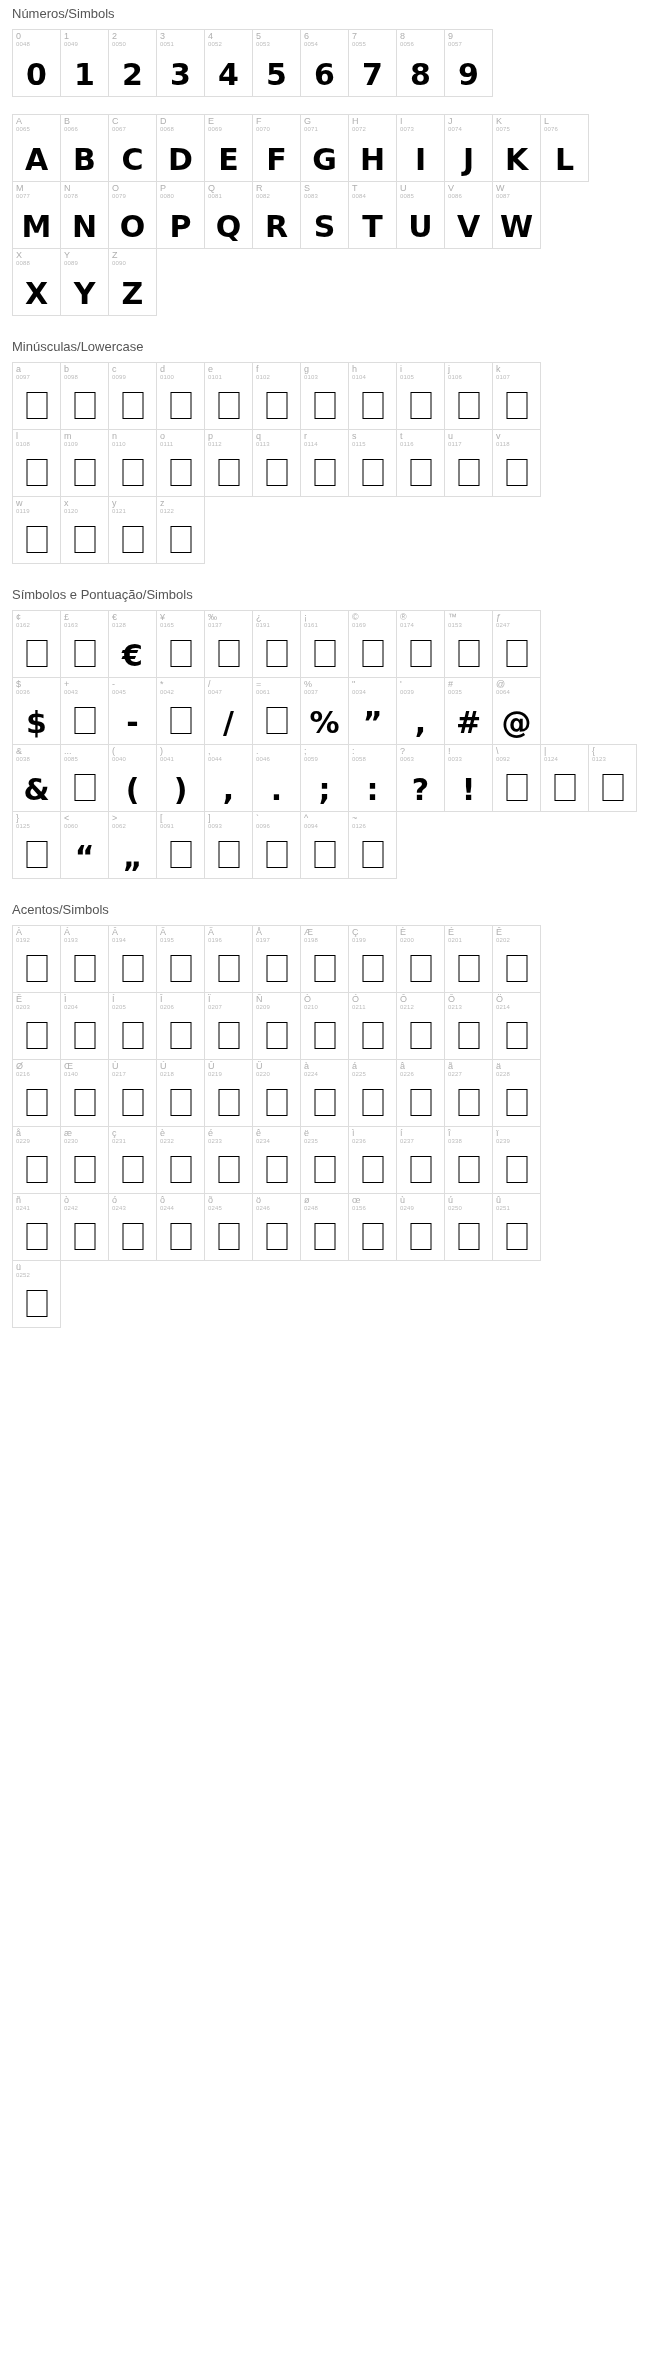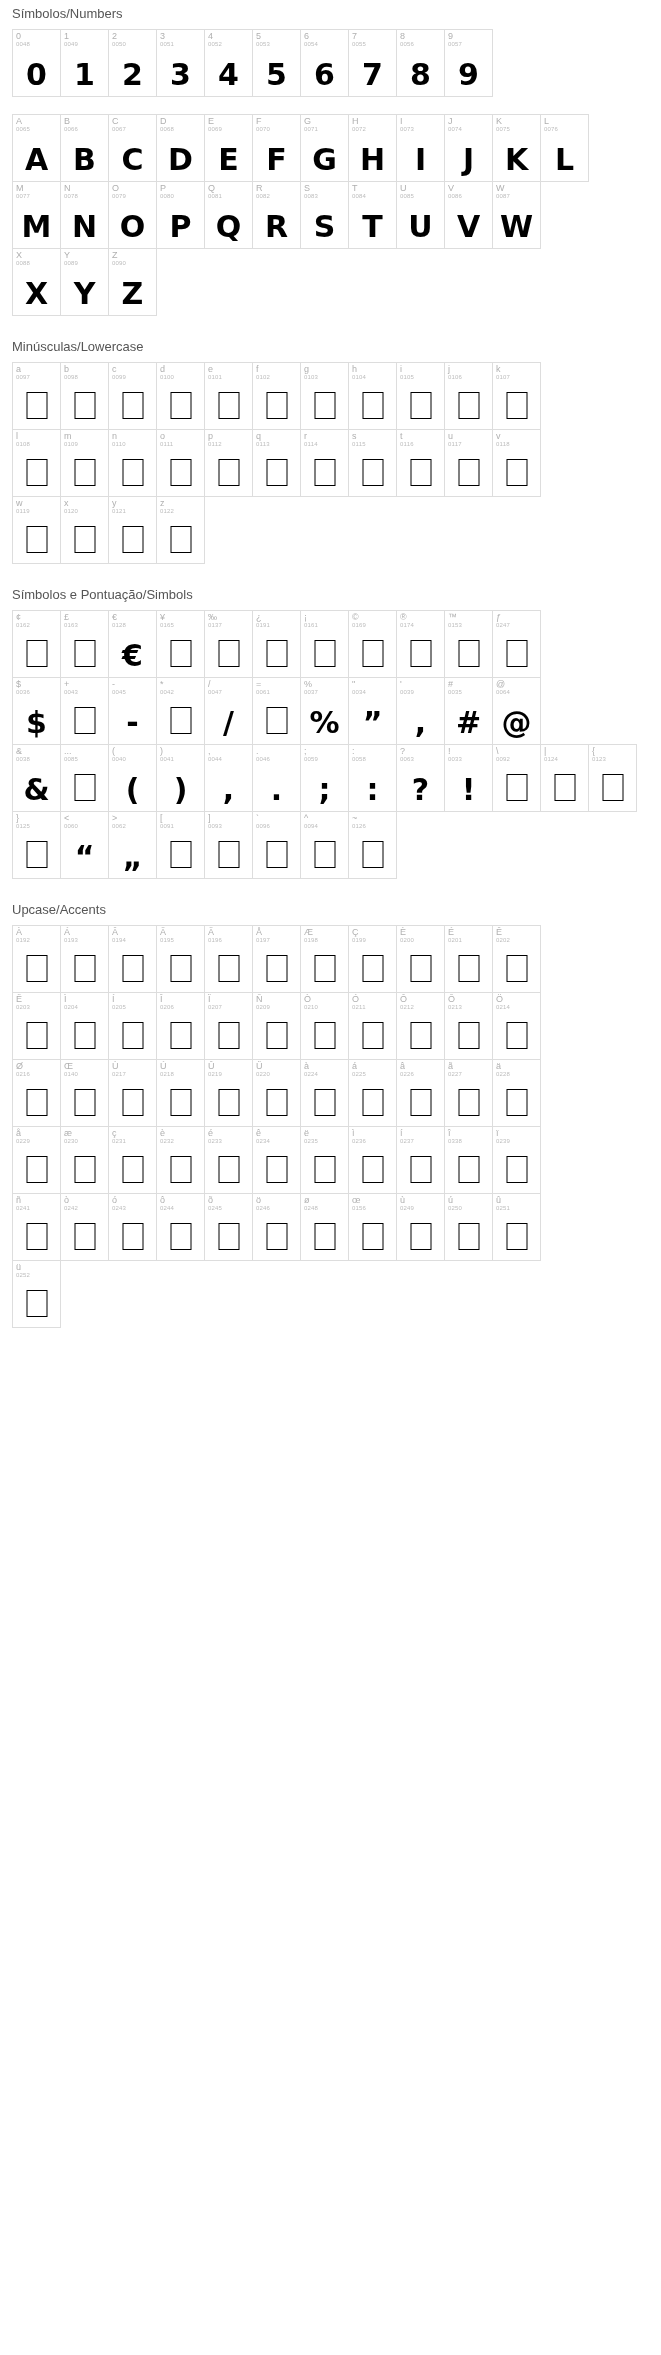--- a/index.html
+++ b/index.html
@@ -79,21 +79,21 @@
     height: 27px;
     border: 1.5px solid #000;
     background: transparent;
   }
 </style>
 </head>
 <body>
 
 <div class="page">
     <div class="section">
-      <div class="section-title">Símbolos/Numbers</div>
+      <div class="section-title">Números/Simbols</div>
       <div class="grid">
         <div class="cell">
           <div class="hdr">
             <span class="ch">0</span>
             <span class="code">0048</span>
           </div>
           <div class="glyph">0</div>
         </div>
         <div class="cell">
           <div class="hdr">
@@ -847,21 +847,21 @@
         <div class="cell notdef">
           <div class="hdr">
             <span class="ch">~</span>
             <span class="code">0126</span>
           </div>
           <div class="box"></div>
         </div>
       </div>
     </div>
     <div class="section">
-      <div class="section-title">Upcase/Accents</div>
+      <div class="section-title">Acentos/Simbols</div>
       <div class="grid">
         <div class="cell notdef">
           <div class="hdr">
             <span class="ch">À</span>
             <span class="code">0192</span>
           </div>
           <div class="box"></div>
         </div>
         <div class="cell notdef">
           <div class="hdr">

